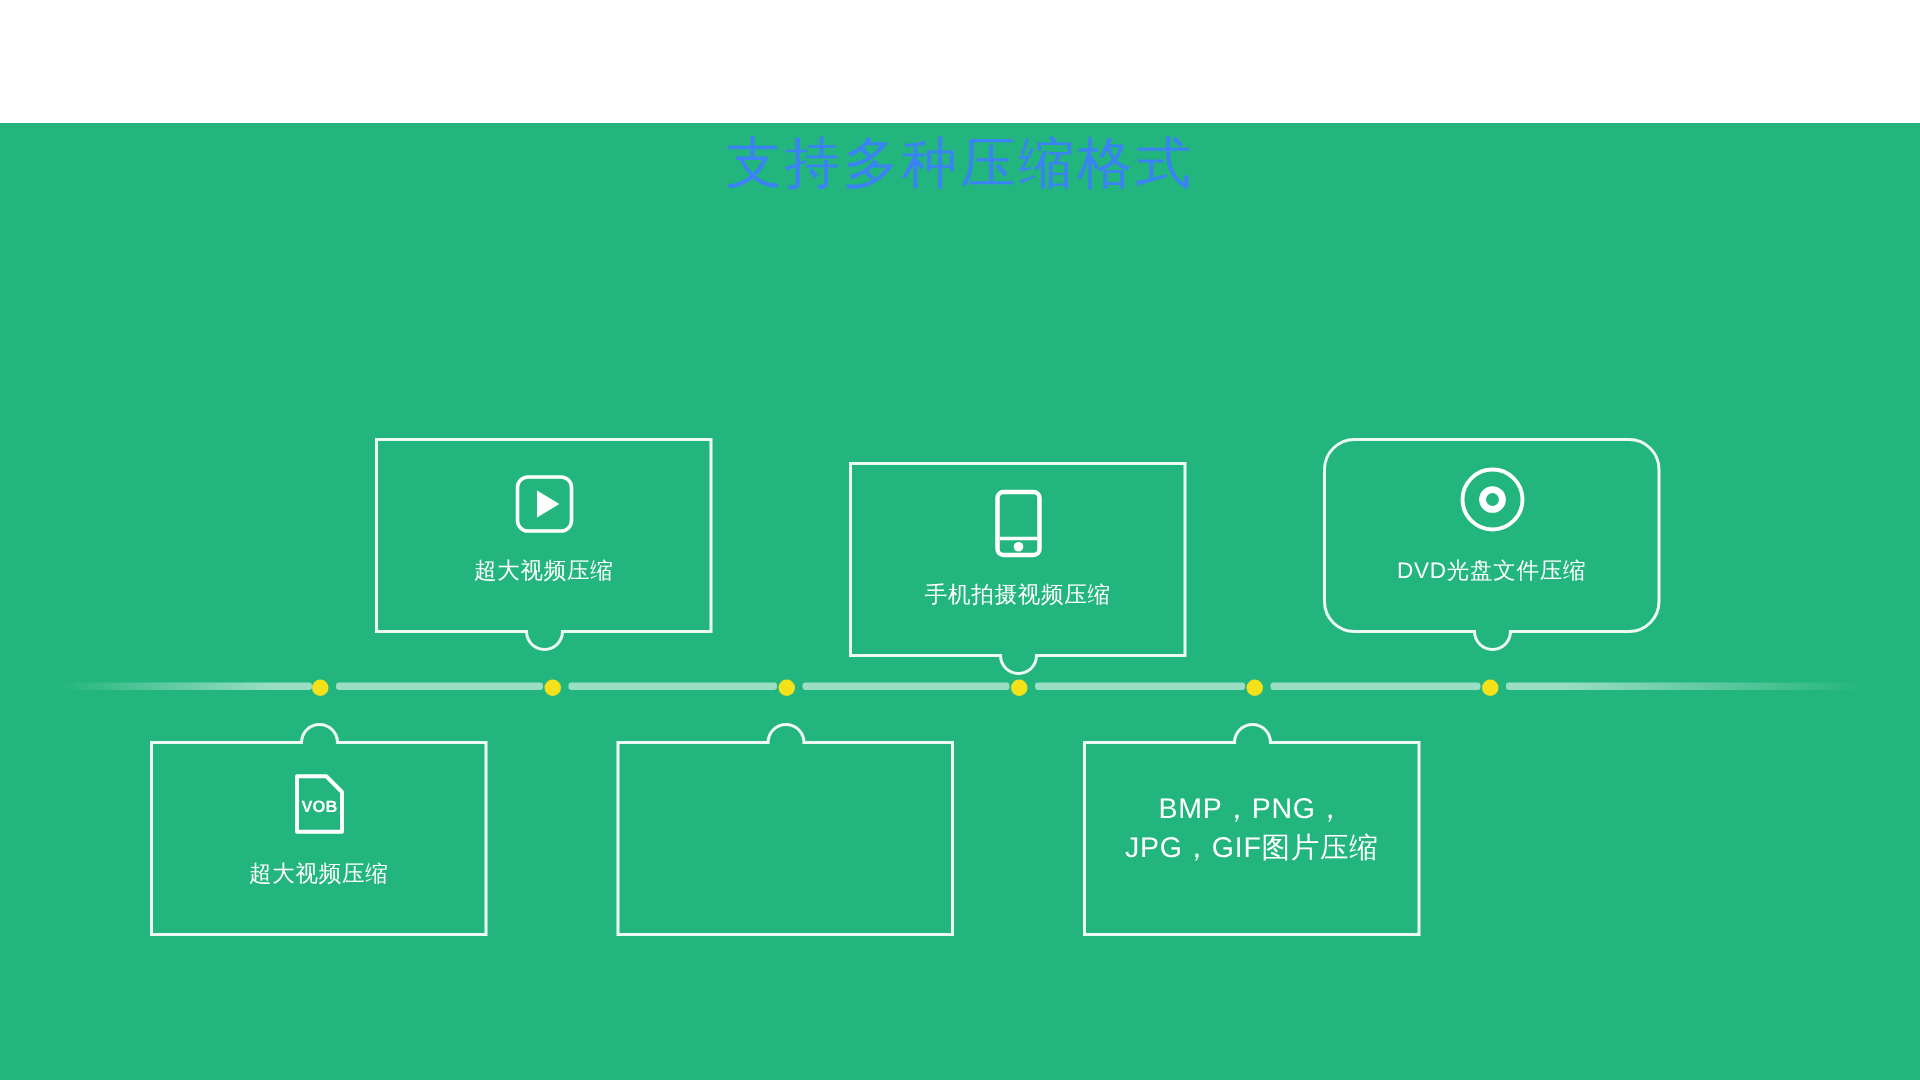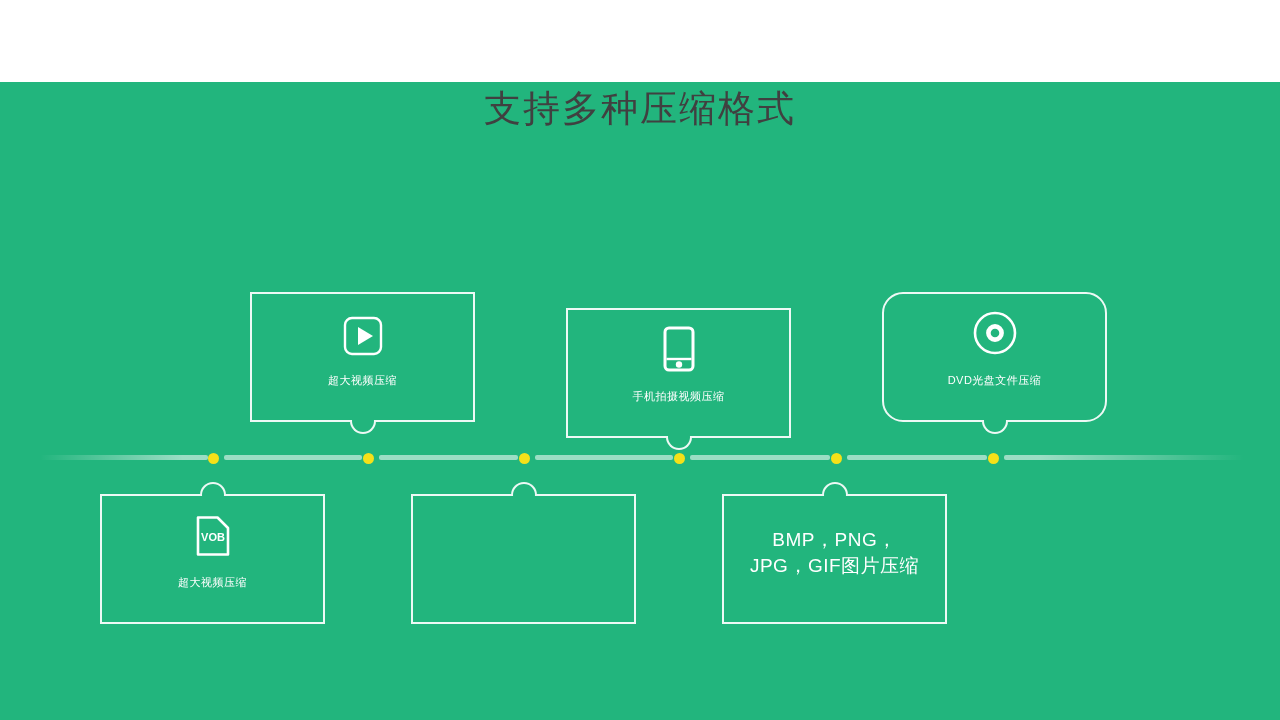--- a/index.html
+++ b/index.html
@@ -28,21 +28,21 @@
     background: #22b57d;
     overflow: hidden;
   }
 
   
   #slide-title {
     position: absolute;
     left: 0; top: 85px;
     width: 1280px;
     text-align: center;
-    color: #404040;
+    color: #3b82f6;
     font-size: 37px;
     font-weight: 400;
     letter-spacing: 2px;
     line-height: 48px;
     white-space: nowrap;
   }
 
   
   #timeline {
     position: absolute;
@@ -82,21 +82,21 @@
   }
   .card .card-inner {
     display: flex;
     flex-direction: column;
     align-items: center;
     justify-content: center;
     width: 100%;
     transform: translateY(-6px);
   }
   .card-label {
-    font-size: 11px;
+    font-size: 15px;
     line-height: 25px;
     text-align: center;
     letter-spacing: 0.5px;
     color: #ffffff;
     white-space: nowrap;
   }
   .card-label.big {
     font-size: 19px;
     line-height: 26px;
     font-weight: 400;

